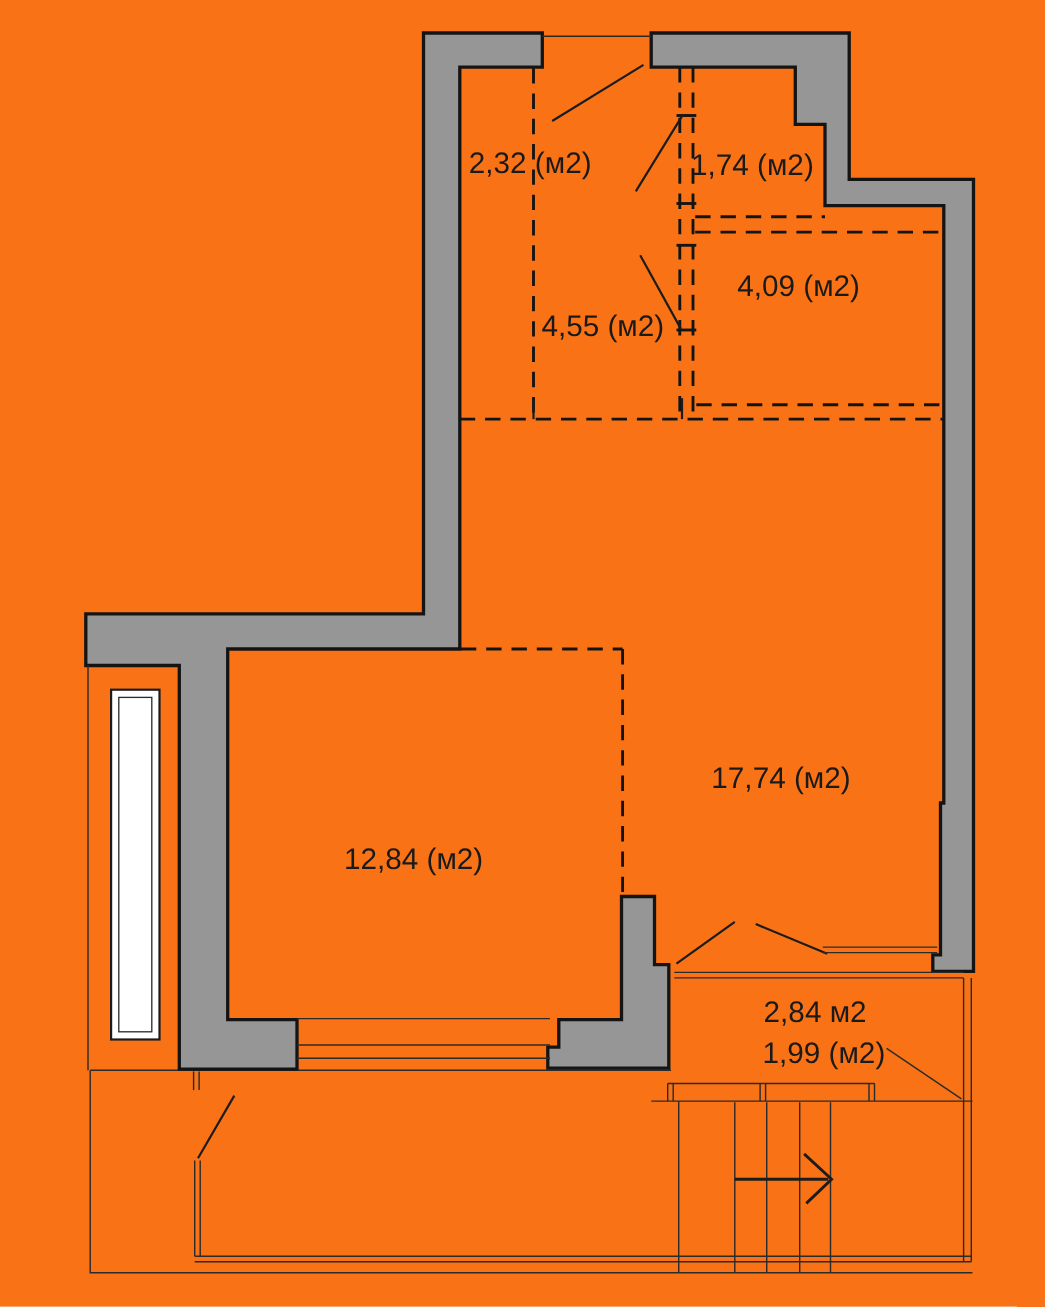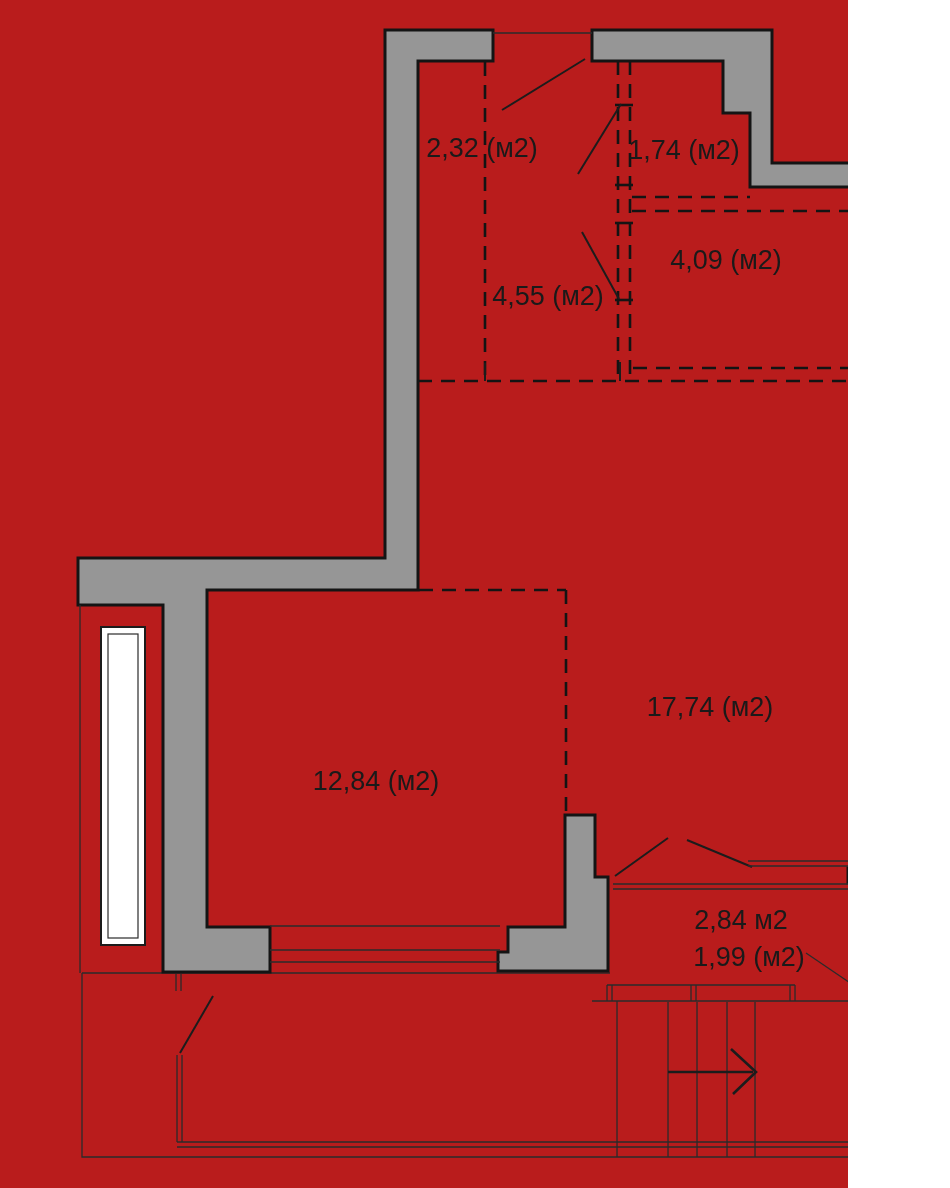--- a/index.html
+++ b/index.html
@@ -1,16 +1,16 @@
 <!DOCTYPE html>
 <html><head>
 <meta charset="utf-8">
 <style>
   html,body{margin:0;padding:0;background:#ffffff;}
-  .canvas{position:relative;width:848px;height:1188px;background:#b91c1c;overflow:hidden;
+  .canvas{position:relative;width:950px;height:1188px;background:#f97316;overflow:hidden;
           font-family:"Liberation Sans", sans-serif;}
   svg{position:absolute;left:0;top:0;}
   .wall{stroke:#141414;stroke-width:3;fill:#969696;stroke-linejoin:miter;}
   .thin{stroke:#2b2b2b;stroke-width:1.3;fill:none;}
   .med{stroke:#1c1c1c;stroke-width:2;fill:none;}
   .dash{stroke:#141414;stroke-width:2.6;fill:none;stroke-dasharray:14 9;}
   .tick{stroke:#141414;stroke-width:2.6;fill:none;}
   .arrow{stroke:#1c1c1c;stroke-width:2.6;fill:none;}
   .panel{stroke:#1c1c1c;stroke-width:2;fill:#ffffff;}
   .panel-in{stroke:#2b2b2b;stroke-width:1.2;fill:none;}

